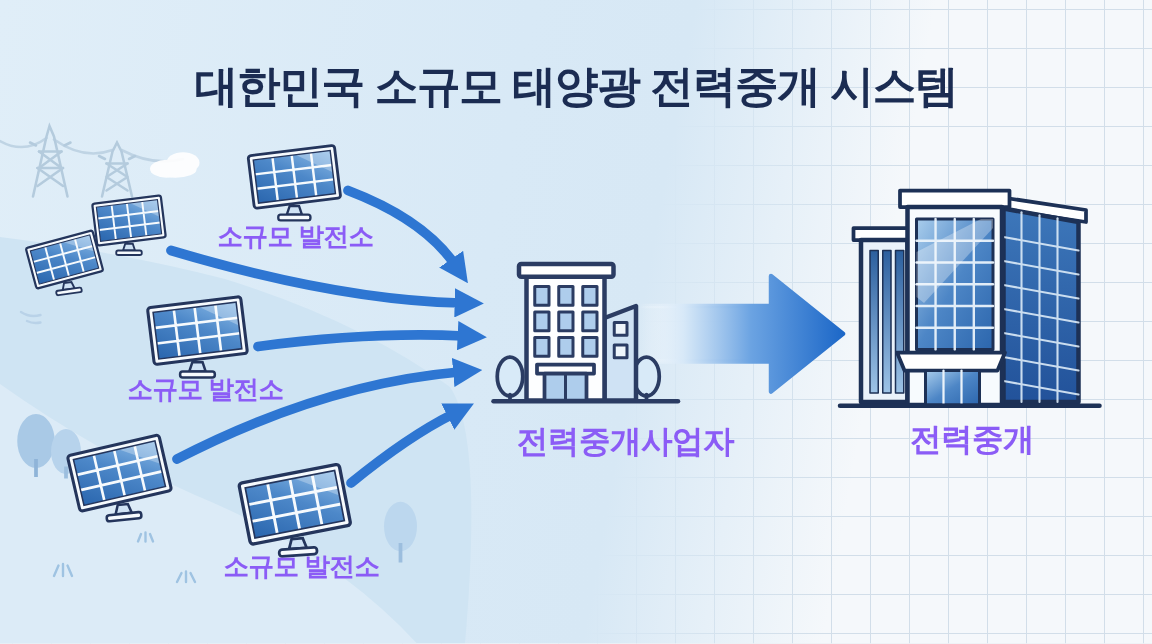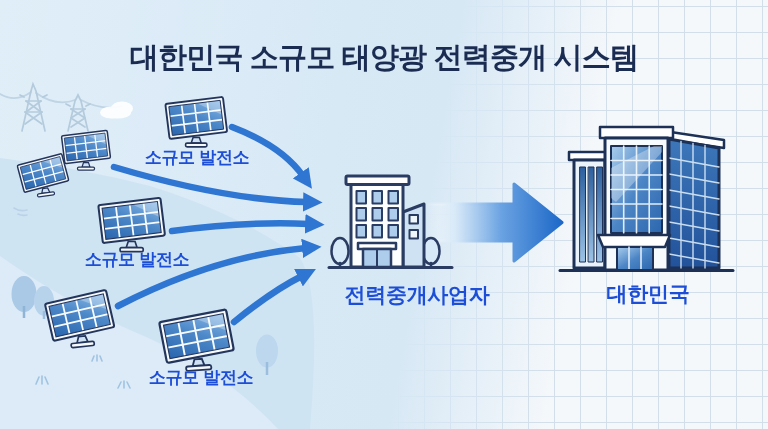--- a/index.html
+++ b/index.html
@@ -15,21 +15,21 @@
       linear-gradient(90deg,#d2dee9 1px, transparent 1px);
     background-size:26px 26px;background-position:8px 6px;
   }
   .bg-sky{
     position:absolute;inset:0;
     background:linear-gradient(100deg,#e0eef8 0%,#d8e9f6 42%,#d7e8f5 55%,rgba(215,232,245,0) 74%);
   }
   .scene{position:absolute;inset:0;width:768px;height:429px;}
   .lbl{
     position:absolute;transform:translateX(-50%);
-    color:#1d4ed8;font-weight:bold;white-space:nowrap;line-height:1.1;
+    color:#8b5cf6;font-weight:bold;white-space:nowrap;line-height:1.1;font-family:Liberation Serif, serif;
   }
   .lbl-small{font-size:17px;letter-spacing:-0.3px;}
   .lbl-big{font-size:21px;letter-spacing:-0.3px;}
   .title{
     position:absolute;left:0;right:0;top:38px;text-align:center;
     color:#1b2c52;font-size:29px;font-weight:bold;letter-spacing:-0.8px;
   }
 </style>
 </head>
 <body>
@@ -206,14 +206,14 @@
   <div class="title">대한민국 소규모 태양광 전력중개 시스템</div>
 
   <div class="lbl lbl-small" style="left:197px;top:149px;">소규모 발전소</div>
 
   <div class="lbl lbl-small" style="left:137px;top:251px;">소규모 발전소</div>
 
   <div class="lbl lbl-small" style="left:201px;top:369px;">소규모 발전소</div>
 
   <div class="lbl lbl-big" style="left:390px;top:283px;margin-left:27px;">전력중개사업자</div>
 
-  <div class="lbl lbl-big" style="left:648px;top:282px;">대한민국</div>
+  <div class="lbl lbl-big" style="left:648px;top:282px;">전력중개</div>
 </div>
 
 </body></html>

